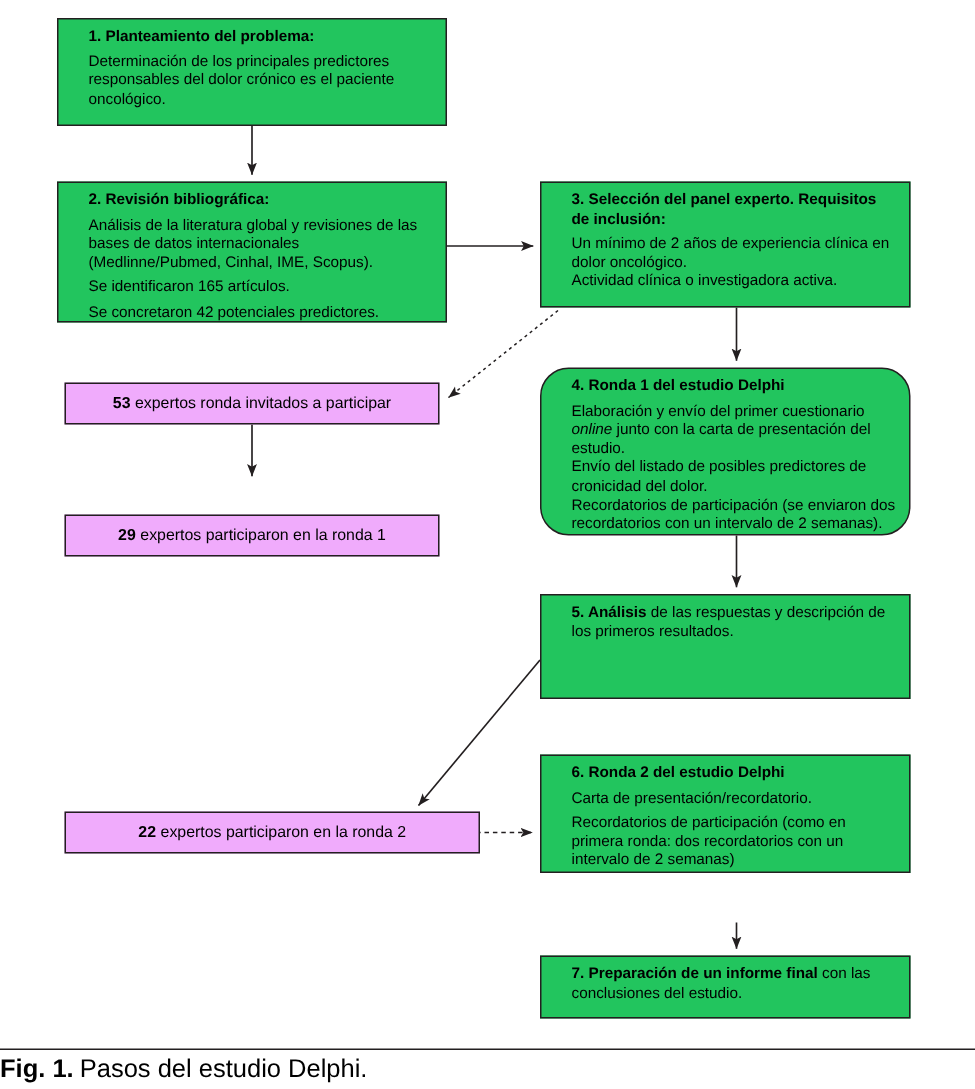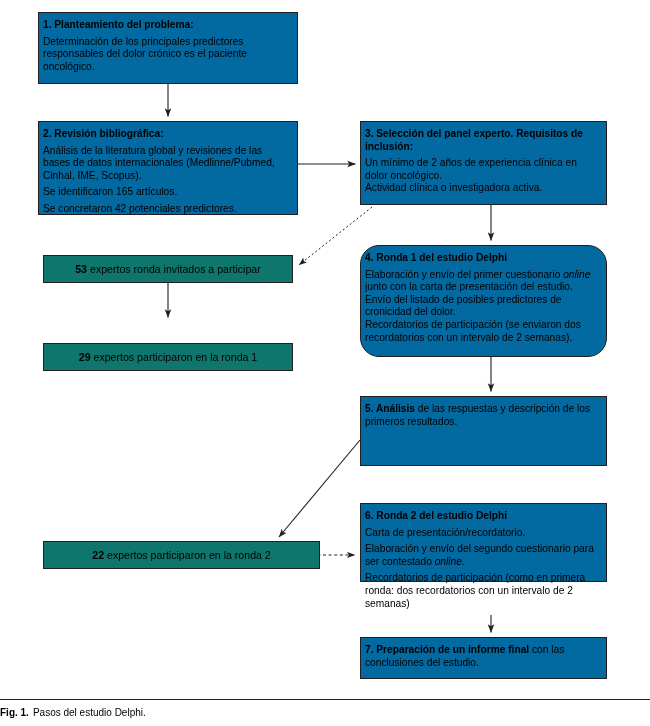--- a/index.html
+++ b/index.html
@@ -28,22 +28,22 @@
     left: 0; top: 0;
     width: 650px;
     height: 726px;
     pointer-events: none;
   }
 
   .node {
     position: absolute;
     box-sizing: border-box;
     border: 1px solid #231f20;
-    background: #0369a1;
-    padding: 6px 8px 7px 4px;
+    background: #22c55e;
+    padding: 6px 8px 7px 20px;
     font-size: 10.2px;
     line-height: 12.6px;
     color: #000000;
   }
 
   .node p {
     margin: 0 0 4px 0;
   }
   .node p:last-child {
     margin-bottom: 0;
@@ -56,21 +56,21 @@
     font-weight: bold;
   }
   .node em {
   }
 
   
   .countbox {
     position: absolute;
     box-sizing: border-box;
     border: 1px solid #231f20;
-    background: #0f766e;
+    background: #f0abfc;
     font-size: 10.6px;
     line-height: 13px;
     display: flex;
     align-items: center;
     justify-content: center;
     text-align: center;
   }
   .countbox .num {
     font-weight: bold;
     margin-right: 3px;
@@ -96,21 +96,21 @@
     top: 699px;
     width: 650px;
     height: 1px;
     background: #231f20;
   }
   #caption {
     position: absolute;
     left: 0;
     top: 706px;
     width: 650px;
-    font-size: 10px;
+    font-size: 17px;
     line-height: 13px;
   }
   #caption .cap-label {
     font-weight: bold;
     margin-right: 4px;
   }
 </style>
 </head>
 <body>
 
@@ -170,21 +170,20 @@
     <p>Recordatorios de participación (se enviaron dos recordatorios con un intervalo de 2 semanas).</p>
   </div>
 
   <div class="node" id="node-5">
     <p><span class="hd">5. Análisis</span><span> de las respuestas y descripción de los primeros resultados.</span></p>
   </div>
 
   <div class="node" id="node-6">
     <p class="hd">6. Ronda 2 del estudio Delphi</p>
     <p>Carta de presentación/recordatorio.</p>
-    <p><span>Elaboración y envío del segundo cuestionario para ser contestado </span><em>online</em><span>.</span></p>
     <p>Recordatorios de participación (como en primera ronda: dos recordatorios con un intervalo de 2 semanas)</p>
   </div>
 
   <div class="node" id="node-7">
     <p><span class="hd">7. Preparación de un informe final</span><span> con las conclusiones del estudio.</span></p>
   </div>
 
   <div class="countbox" id="count-53">
     <span class="num">53</span>
       <span>expertos ronda invitados a participar</span>

